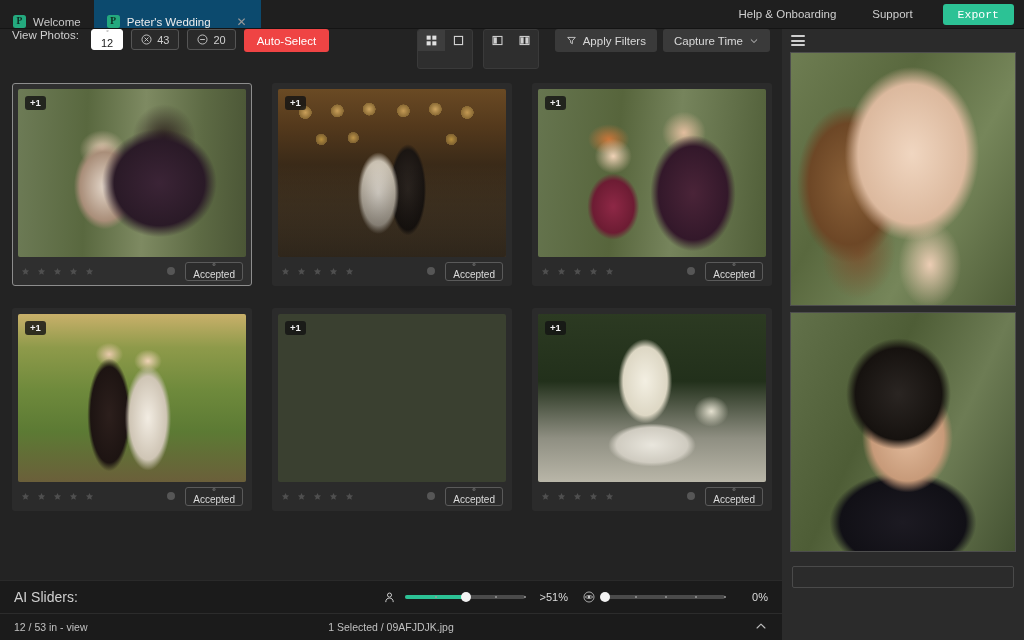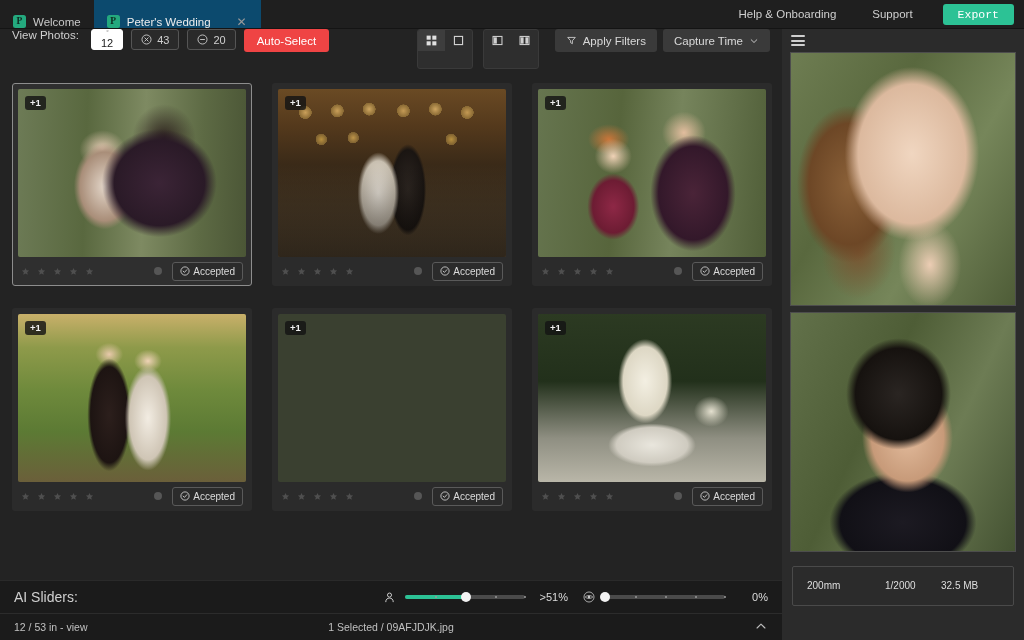--- a/index.html
+++ b/index.html
@@ -109,21 +109,21 @@
   }
   .stars { display: flex; gap: 7px; }
   .star { width: 9px; height: 9px; display: block; }
   .foot-spacer { flex: 1 1 auto; }
   .dot-btn {
     width: 8px; height: 8px; border-radius: 50%; background: #565656; margin-right: 10px;
   }
   .accepted {
     display: inline-flex; align-items: center; gap: 3px; height: 19px;
     padding: 0 7px; border: 1px solid #5a5a5a; border-radius: 3px;
-    font-size: 10px; color: #dcdcdc; background: #2b2b2b;
+    font-size: 10px; color: #dcdcdc; background: #2b2b2b; flex-direction: column;
   }
 
   
   .ai-bar {
     height: 33px; flex: 0 0 33px; background: #1b1b1b; display: flex; align-items: center;
     padding: 0 14px; border-top: 1px solid #2a2a2a;
   }
   .ai-label { font-size: 14px; color: #d0d0d0; }
   .ai-spacer { flex: 1 1 auto; }
   .slider-grp { display: flex; align-items: center; gap: 9px; }
@@ -615,21 +615,16 @@
       <div class="rp-top">
         <span class="hamburger">
           <i></i>
             <i></i>
             <i></i>
         </span>
       </div>
       <div class="preview p1 ph-portrait-woman"></div>
       <div class="preview p2 ph-portrait-man"></div>
       <div class="meta-box">
-        <div class="meta-row">
-          <span>200mm</span>
-          <span>1/2000</span>
-          <span>32.5 MB</span>
-        </div>
       </div>
     </div>
   </div>
 </div>
 
 </body></html>

